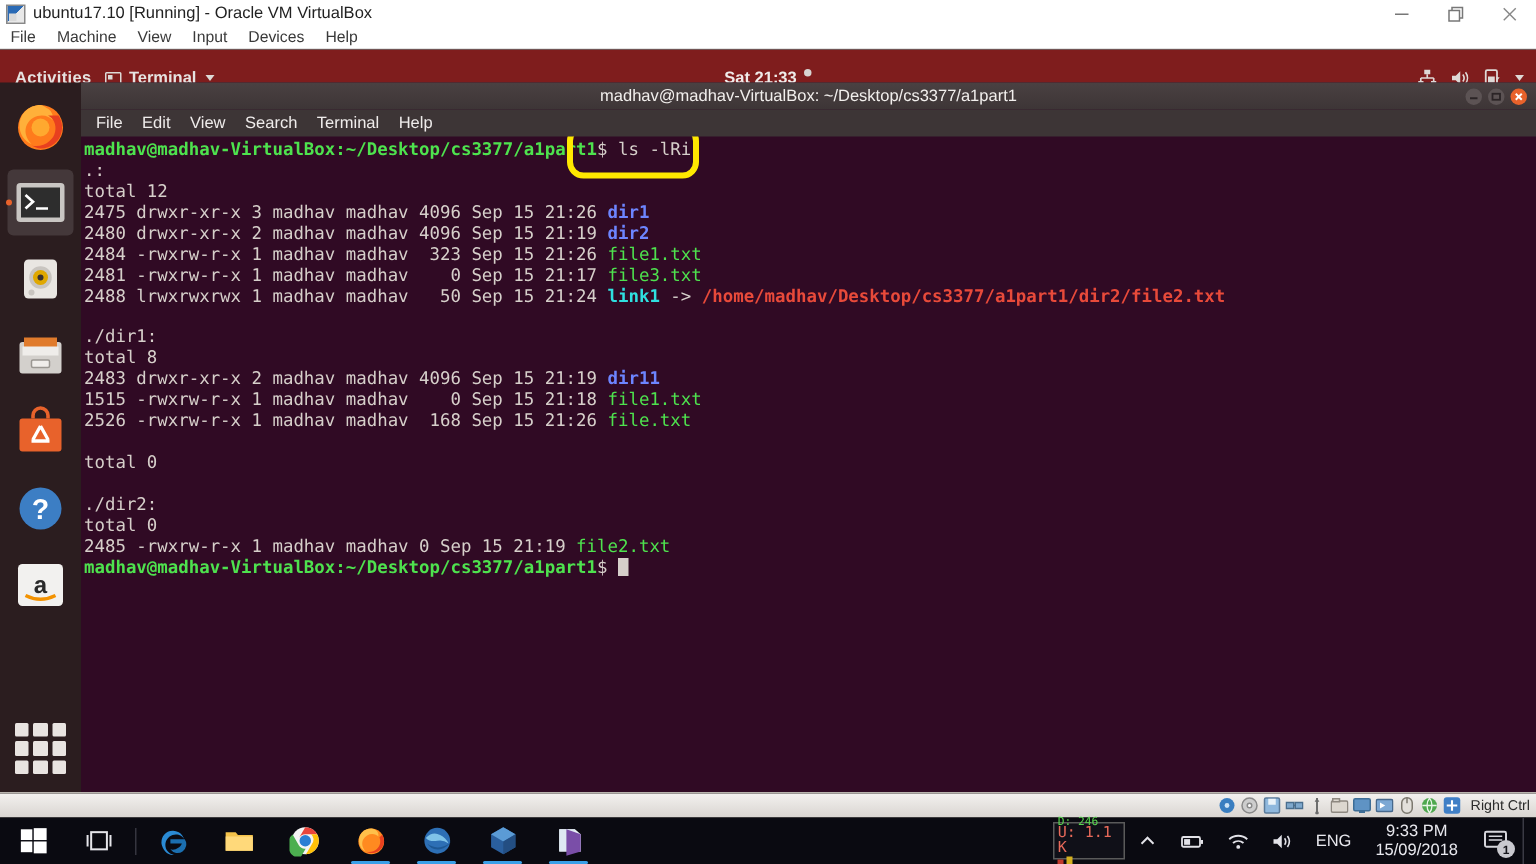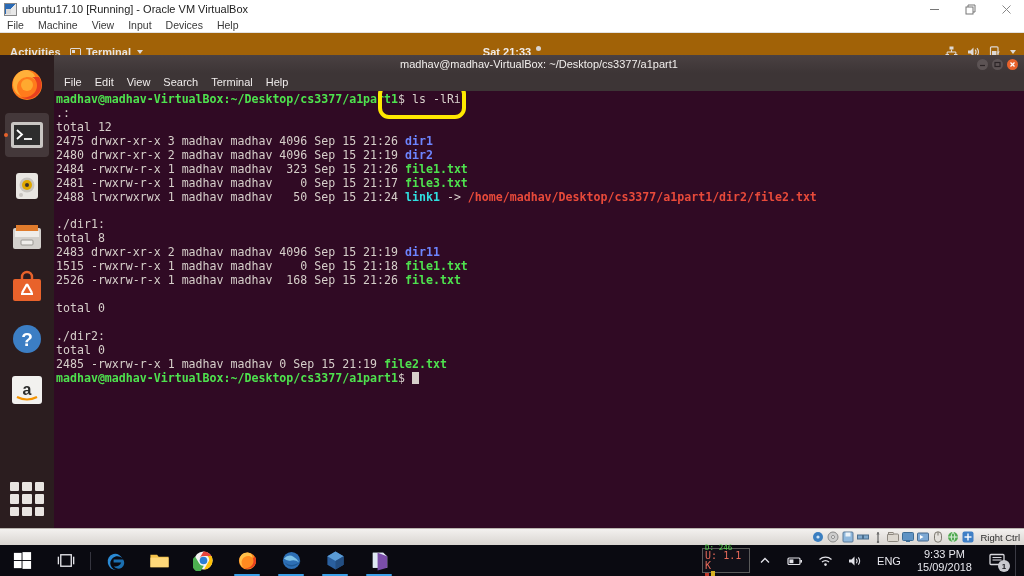--- a/index.html
+++ b/index.html
@@ -42,21 +42,21 @@
 
   
   .guest {
     position:absolute; left:0; top:33px; width:1024px; height:495px;
     background:#2c2022; overflow:hidden;
   }
 
   
   .u-panel {
     position:absolute; left:0; top:0; width:1024px; height:38px;
-    background:#a16207; display:flex; align-items:center;
+    background:#7f1d1d; display:flex; align-items:center;
     color:#e6e3e1; font-size:11px;
   }
   .u-activities { font-weight:bold; padding:0 9px 0 10px; white-space:nowrap; letter-spacing:.2px; }
   .u-appmenu { display:flex; align-items:center; gap:5px; white-space:nowrap; }
   .u-appicon {
     width:11px; height:9px; border:1.4px solid #ded9d6; border-radius:1px;
     position:relative; display:inline-block;
   }
   .u-appicon:after{
     content:""; position:absolute; left:1px; top:1px; width:3px; height:3px; background:#ded9d6;
@@ -117,21 +117,21 @@
   .term-menu-item { font-size:11px; color:#efeceb; white-space:nowrap; }
   .term-body {
     flex:1; background:#300a24; padding:2px 15px 0 2px; position:relative;
     font-family:"DejaVu Sans Mono","Liberation Mono",monospace;
     font-size:11.6px; line-height:13.95px;
   }
   .tline { white-space:pre; color:#d6cfca; height:13.95px; }
   .c-prompt { color:#4ee24e; font-weight:bold; }
   .c-text   { color:#d6cfca; }
   .c-dir    { color:#6d85ff; font-weight:bold; }
-  .c-exe    { color:#4ee24e; font-weight:bold;text-align:right; }
+  .c-exe    { color:#4ee24e; font-weight:normal;text-align:right; }
   .c-link   { color:#2fe0e0; font-weight:bold; }
   .c-target { color:#e84a3a; font-weight:bold; }
   .cursor {
     display:inline-block; width:7px; height:12px; background:#d6cfca;
     vertical-align:-2px;
   }
 
   
   .annot {
     position:absolute; border:4px solid #ffe800; border-radius:11px;

